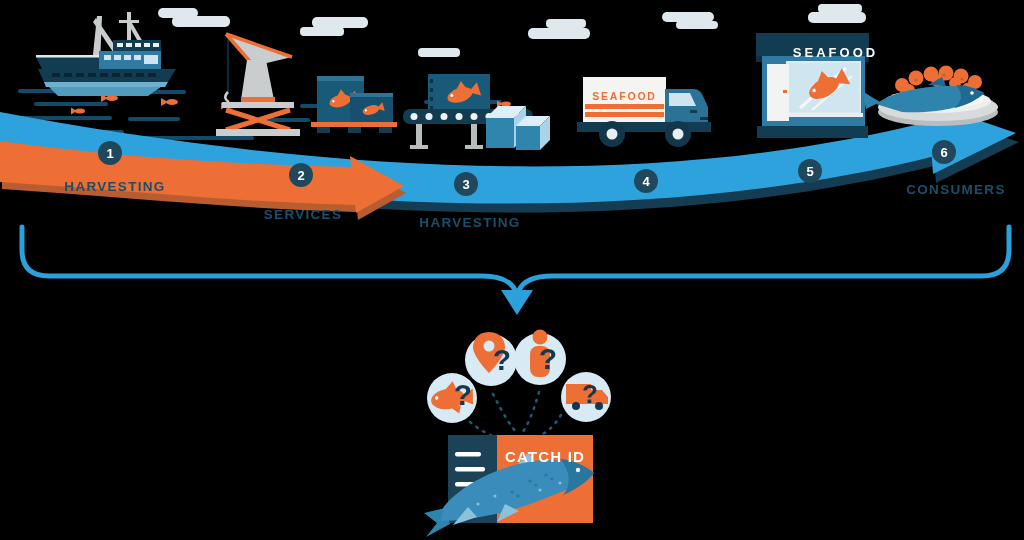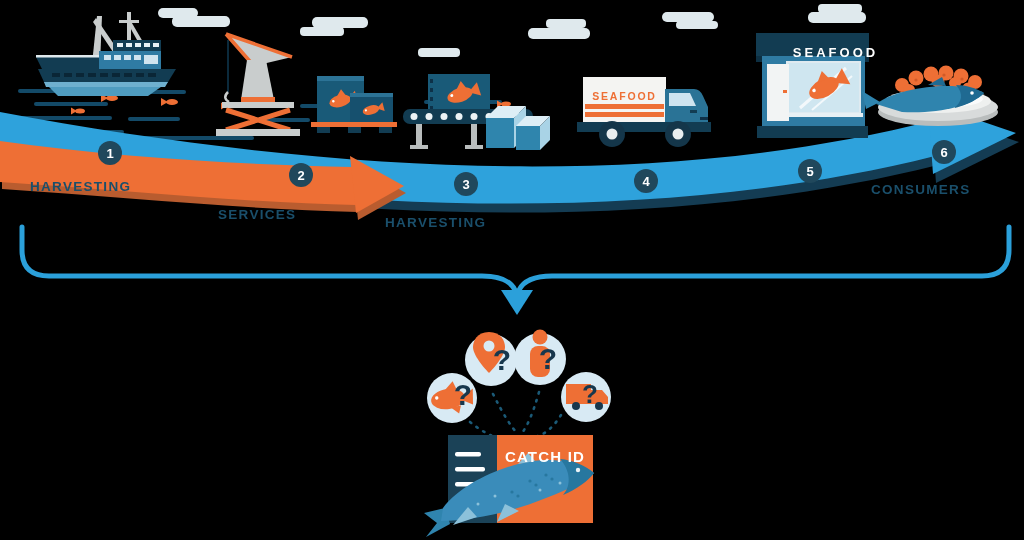--- a/index.html
+++ b/index.html
@@ -8,21 +8,21 @@
     font-family:"Liberation Sans", sans-serif;
   }
   #scene{position:absolute;left:0;top:0;}
   .overlay{position:absolute;font-weight:bold;}
   .badge{
     width:24px;height:24px;border-radius:50%;background:#20485c;color:#fff;
     display:flex;align-items:center;justify-content:center;
     font-size:13px;line-height:1;
   }
   .step-label{
-    color:#1a4f6b;font-size:13.5px;letter-spacing:1.3px;text-align:left;
+    color:#1a4f6b;font-size:13.5px;letter-spacing:1.3px;text-align:center;
     width:170px;line-height:1.3;
   }
   .sign-seafood{color:#ffffff;font-size:13px;letter-spacing:3px;text-align:center;width:113px;}
   .sign-delivery{color:#ee6f35;font-size:10.5px;letter-spacing:1.8px;text-align:center;width:79px;}
   .card-title{color:#ffffff;font-size:15px;letter-spacing:1.2px;text-align:center;width:98px;}
   .qmark{
     color:#17374d;font-size:30px;line-height:1;transform:translateX(-50%);
   }
   .qmark.small{font-size:26px;}
 </style>

